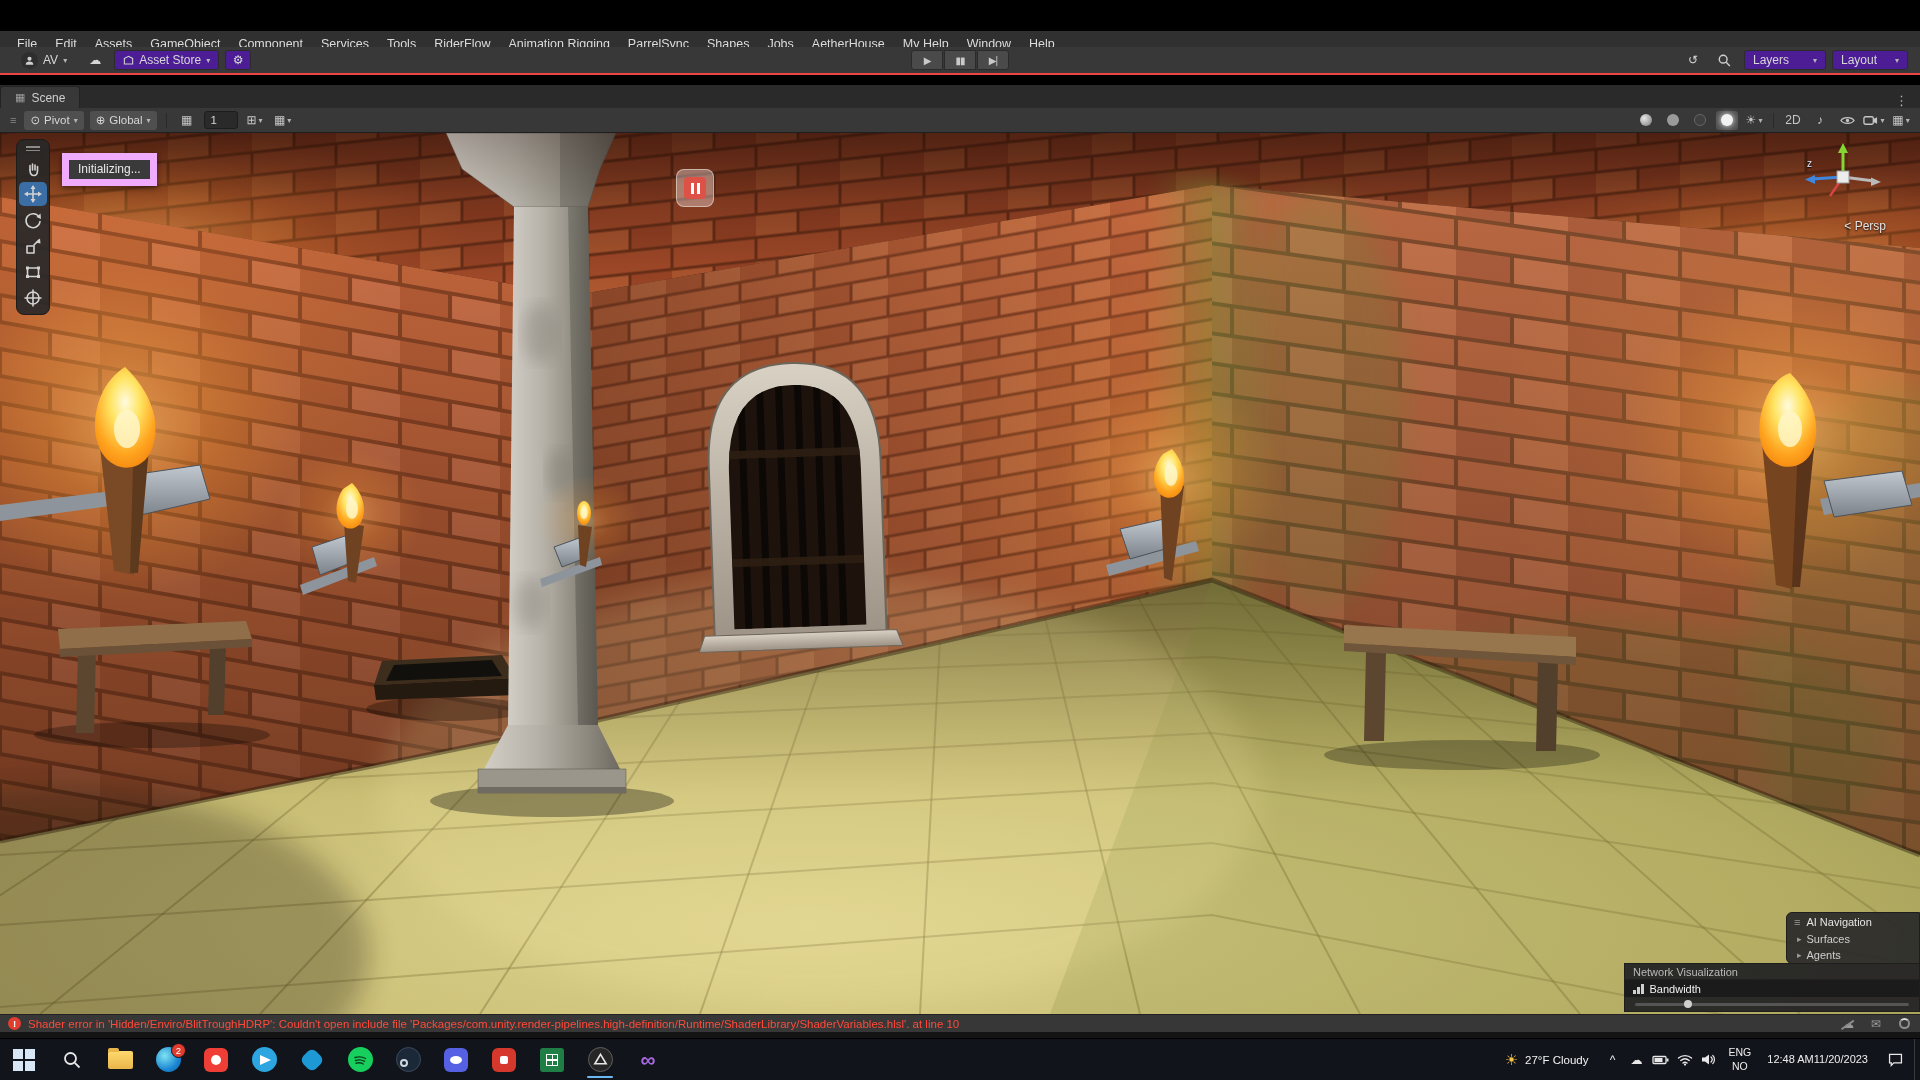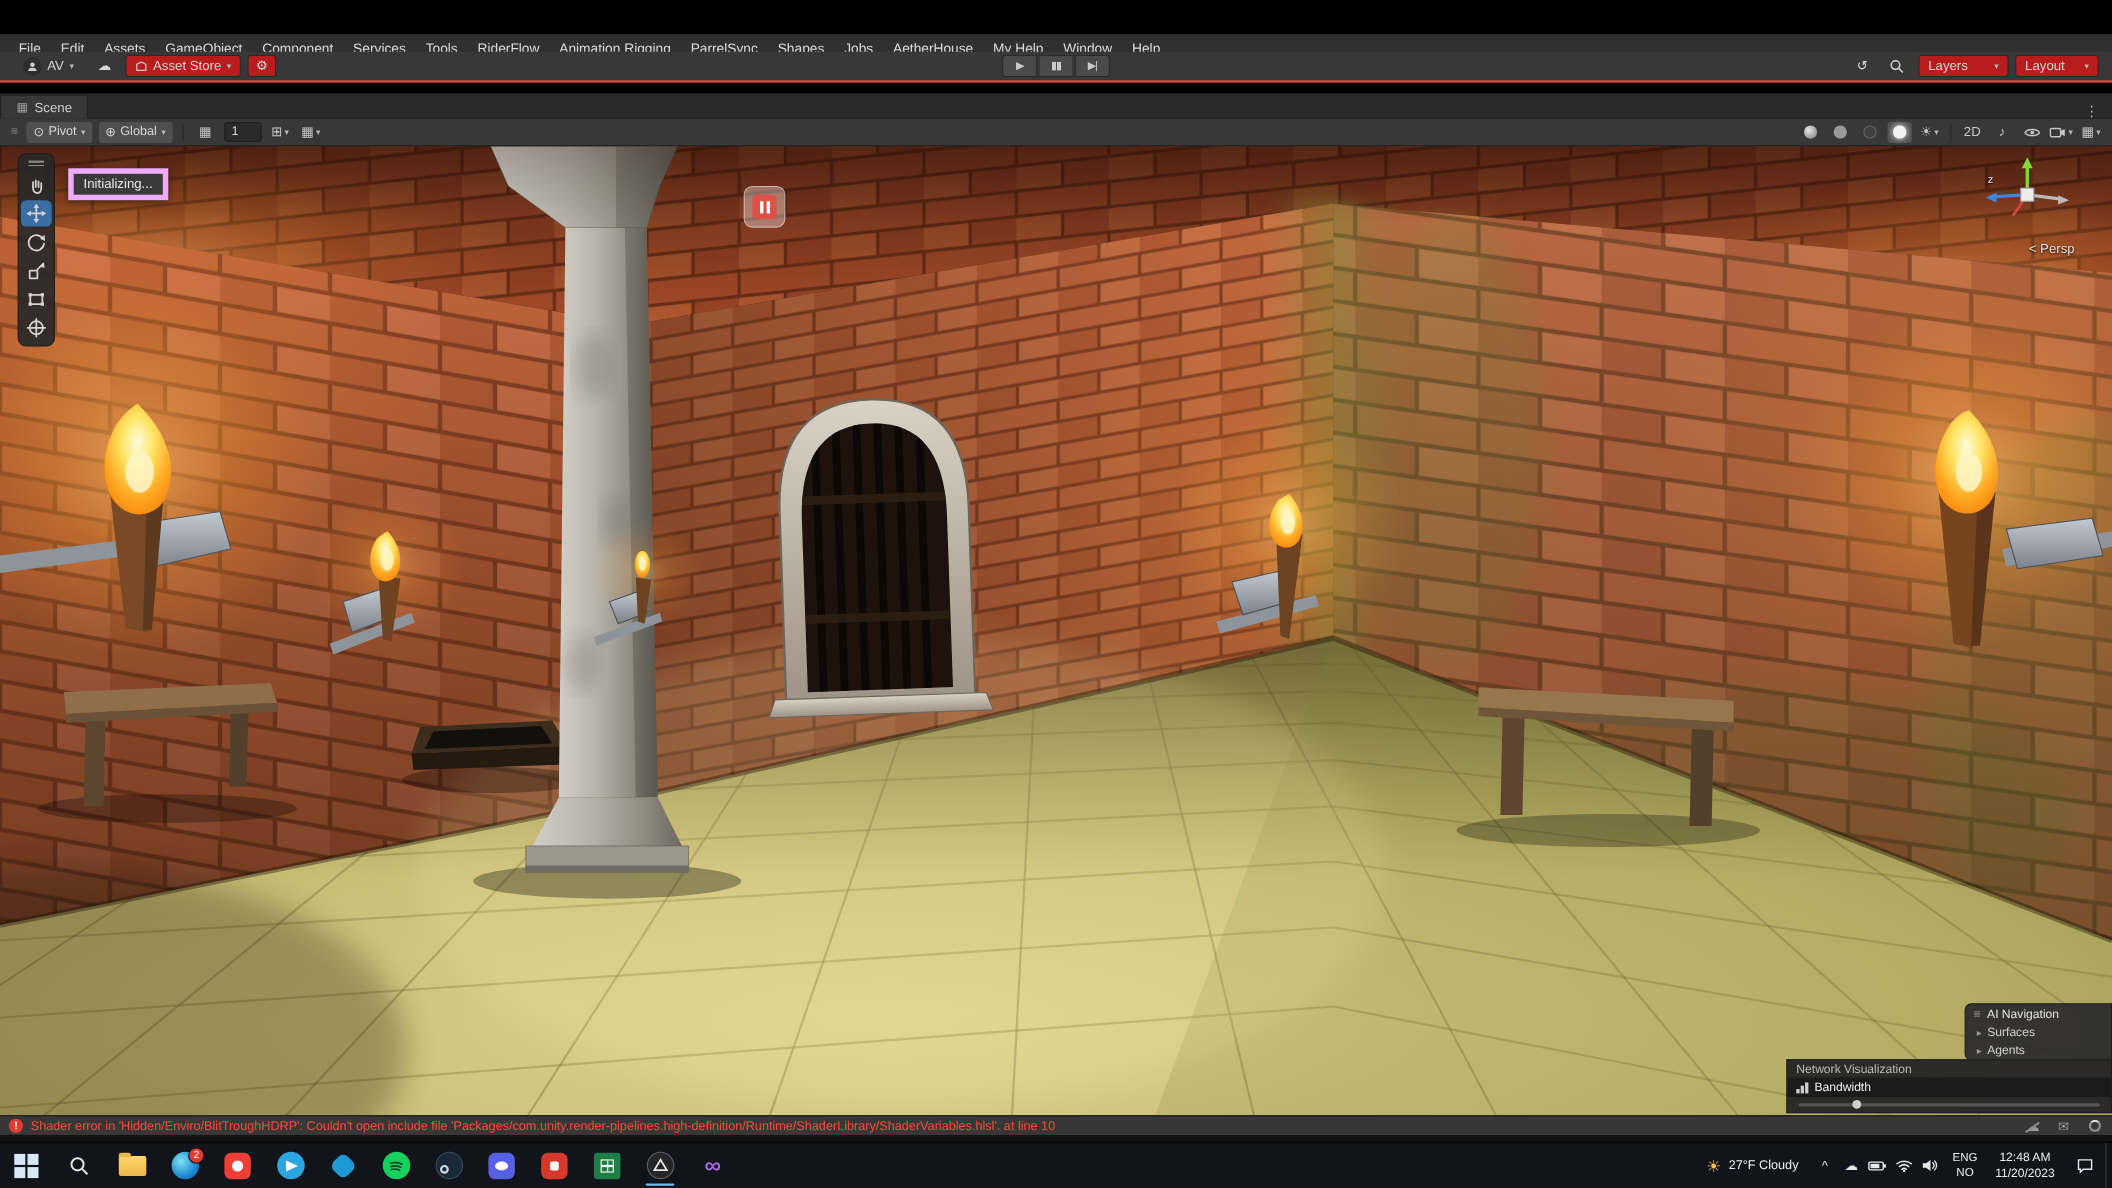--- a/index.html
+++ b/index.html
@@ -13,21 +13,21 @@
   .wc { width:46px; display:flex; align-items:center; justify-content:center; font-size:14px; color:#fff; }
 
   
   .menu-bar { position:absolute; top:31px; left:0; right:0; height:26px; background:#303030; border-bottom:1px solid #242424; display:flex; align-items:center; padding-left:8px; }
   .menu-item { padding:0 9px; font-size:12.5px; color:#dcdcdc; line-height:26px; }
 
   
   .toolbar { position:absolute; top:47px; left:0; right:0; height:28px; background:#383838; border-bottom:2px solid #ef4444; display:flex; align-items:center; padding:0 12px; }
   .tb-left, .tb-right { display:flex; align-items:center; gap:6px; }
   .tb-right { margin-left:auto; }
-  .chip { display:inline-flex; align-items:center; gap:5px; background:#b91c1c; border:1px solid #2b2b2b; border-radius:3px; height:20px; padding:0 8px; color:#d6d6d6; font-size:12px; white-space:nowrap; }
+  .chip { display:inline-flex; align-items:center; gap:5px; background:#4c1d95; border:1px solid #2b2b2b; border-radius:3px; height:20px; padding:0 8px; color:#d6d6d6; font-size:12px; white-space:nowrap; }
   .chip.flat { background:transparent; border-color:transparent; }
   .icon-only { width:26px; justify-content:center; padding:0; }
   .caret { font-size:8px; color:#b5b5b5; }
   .avatar-circle { width:17px; height:17px; border-radius:50%; background:#2e2e2e; display:flex; align-items:center; justify-content:center; }
   .play-group { position:absolute; left:50%; transform:translateX(-50%); display:flex; gap:1px; }
   .play-btn { width:32px; height:20px; background:#4a4a4a; border:1px solid #2b2b2b; display:flex; align-items:center; justify-content:center; color:#c9c9c9; font-size:10px; letter-spacing:-1px; }
   .play-btn:first-child { border-radius:3px 0 0 3px; }
   .play-btn:last-child { border-radius:0 3px 3px 0; }
 
   
@@ -52,21 +52,21 @@
   .scene-svg { position:absolute; inset:0; width:1920px; height:881px; display:block; }
 
   .tools-overlay { position:absolute; left:16px; top:6px; width:34px; background:rgba(40,40,40,.92); border:1px solid #1c1c1c; border-radius:8px; padding:3px 0 4px; display:flex; flex-direction:column; align-items:center; gap:2px; z-index:5; }
   .tool-grip { width:14px; display:flex; flex-direction:column; gap:2px; padding:3px 0; }
   .tool-grip i { height:1.5px; background:#8a8a8a; display:block; }
   .tool-btn { width:28px; height:24px; border-radius:5px; display:flex; align-items:center; justify-content:center; }
   .tool-btn.active { background:#3a6ea5; }
   .tool-btn svg { stroke:#d2d2d2; fill:none; stroke-width:1.6; stroke-linecap:round; stroke-linejoin:round; }
   .tool-btn svg .f { fill:#d2d2d2; stroke:none; }
 
-  .init-box { position:absolute; left:62px; top:20px; background:#3a3a3a; border:5px solid #f0abfc; color:#e8e8e8; font-size:12px; padding:2px 9px 3px; box-shadow:0 2px 6px rgba(0,0,0,.5); z-index:5; }
+  .init-box { position:absolute; left:62px; top:20px; background:#3a3a3a; border:7px solid #f0abfc; color:#e8e8e8; font-size:12px; padding:2px 9px 3px; box-shadow:0 2px 6px rgba(0,0,0,.5); z-index:5; }
 
   .fx-gizmo { position:absolute; left:676px; top:36px; width:38px; height:38px; background:rgba(250,235,235,.38); border:1px solid rgba(255,255,255,.45); border-radius:8px; display:flex; align-items:center; justify-content:center; z-index:4; }
   .fx-gizmo .core { width:22px; height:22px; background:#dd5146; border-radius:4px; display:flex; align-items:center; justify-content:center; gap:3px; }
   .fx-gizmo .core i { width:3px; height:11px; background:#fff; display:block; }
 
   .axis-gizmo { position:absolute; right:22px; top:6px; width:110px; height:78px; z-index:5; }
   .persp-label { position:absolute; right:34px; top:86px; color:#e2e2e2; font-size:12px; text-shadow:0 1px 2px #000; z-index:5; }
   .axis-z { position:absolute; right:108px; top:25px; color:#ddeaff; font-size:10px; text-shadow:0 1px 1px #000; z-index:6; }
 
   .ov { position:absolute; background:rgba(42,42,42,.93); border:1px solid #1e1e1e; color:#ddd; font-size:11px; z-index:6; }
@@ -112,21 +112,21 @@
   .excel-grid { width:12px; height:12px; border:1.5px solid #fff; position:relative; }
   .excel-grid::before { content:""; position:absolute; left:4.5px; top:0; bottom:0; width:1.5px; background:#fff; }
   .excel-grid::after { content:""; position:absolute; top:4.5px; left:0; right:0; height:1.5px; background:#fff; }
   .vs-glyph { color:#a768e0; font-size:21px; font-weight:bold; line-height:1; }
 
   .tray { margin-left:auto; display:flex; align-items:center; height:100%; color:#eee; }
   .weather { display:flex; align-items:center; gap:7px; padding:0 12px; font-size:11.5px; color:#f2f2f2; }
   .w-sun { color:#f6c244; font-size:15px; }
   .tray-ico { width:24px; display:flex; align-items:center; justify-content:center; color:#e8e8e8; font-size:12px; }
   .lang { display:flex; flex-direction:column; align-items:center; justify-content:center; font-size:10.5px; line-height:1.25; padding:0 8px; }
-  .clock { display:flex; flex-direction:column; align-items:center; justify-content:center; font-size:11px; line-height:1.3; padding:0 8px; }
+  .clock { display:flex; flex-direction:row; align-items:center; justify-content:center; font-size:11px; line-height:1.3; padding:0 8px; }
   .action-center { width:38px; height:100%; display:flex; align-items:center; justify-content:center; }
   .show-desktop { width:6px; height:100%; border-left:1px solid #3a3a3a; }
 </style>
 </head>
 <body>
 
 <div class="screen">
 
 
   <div class="menu-bar">

